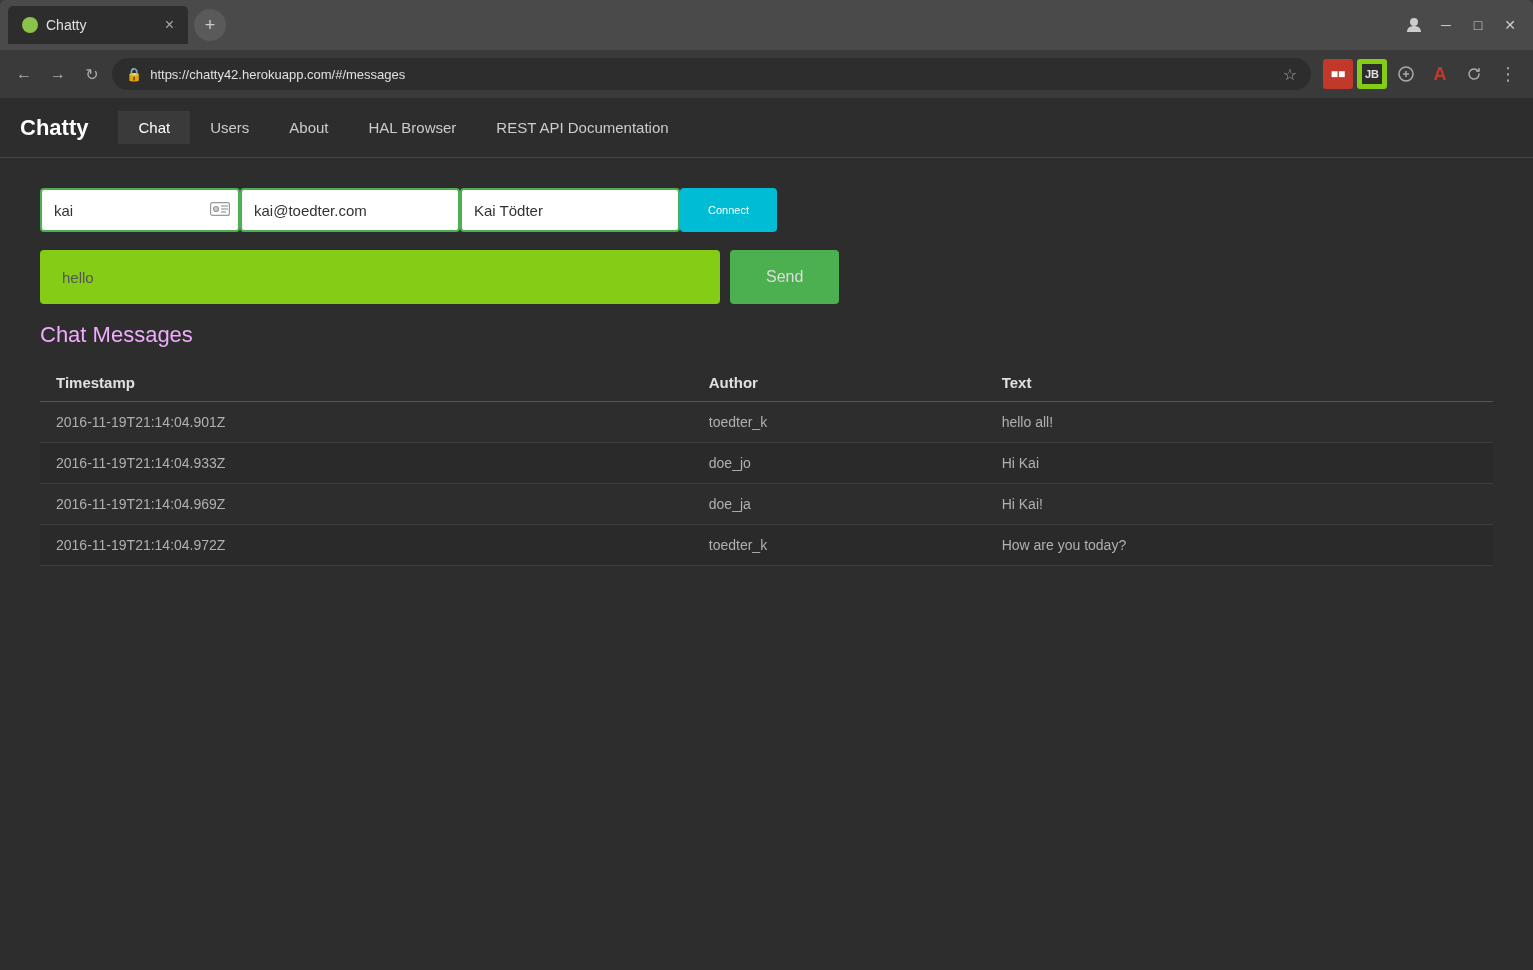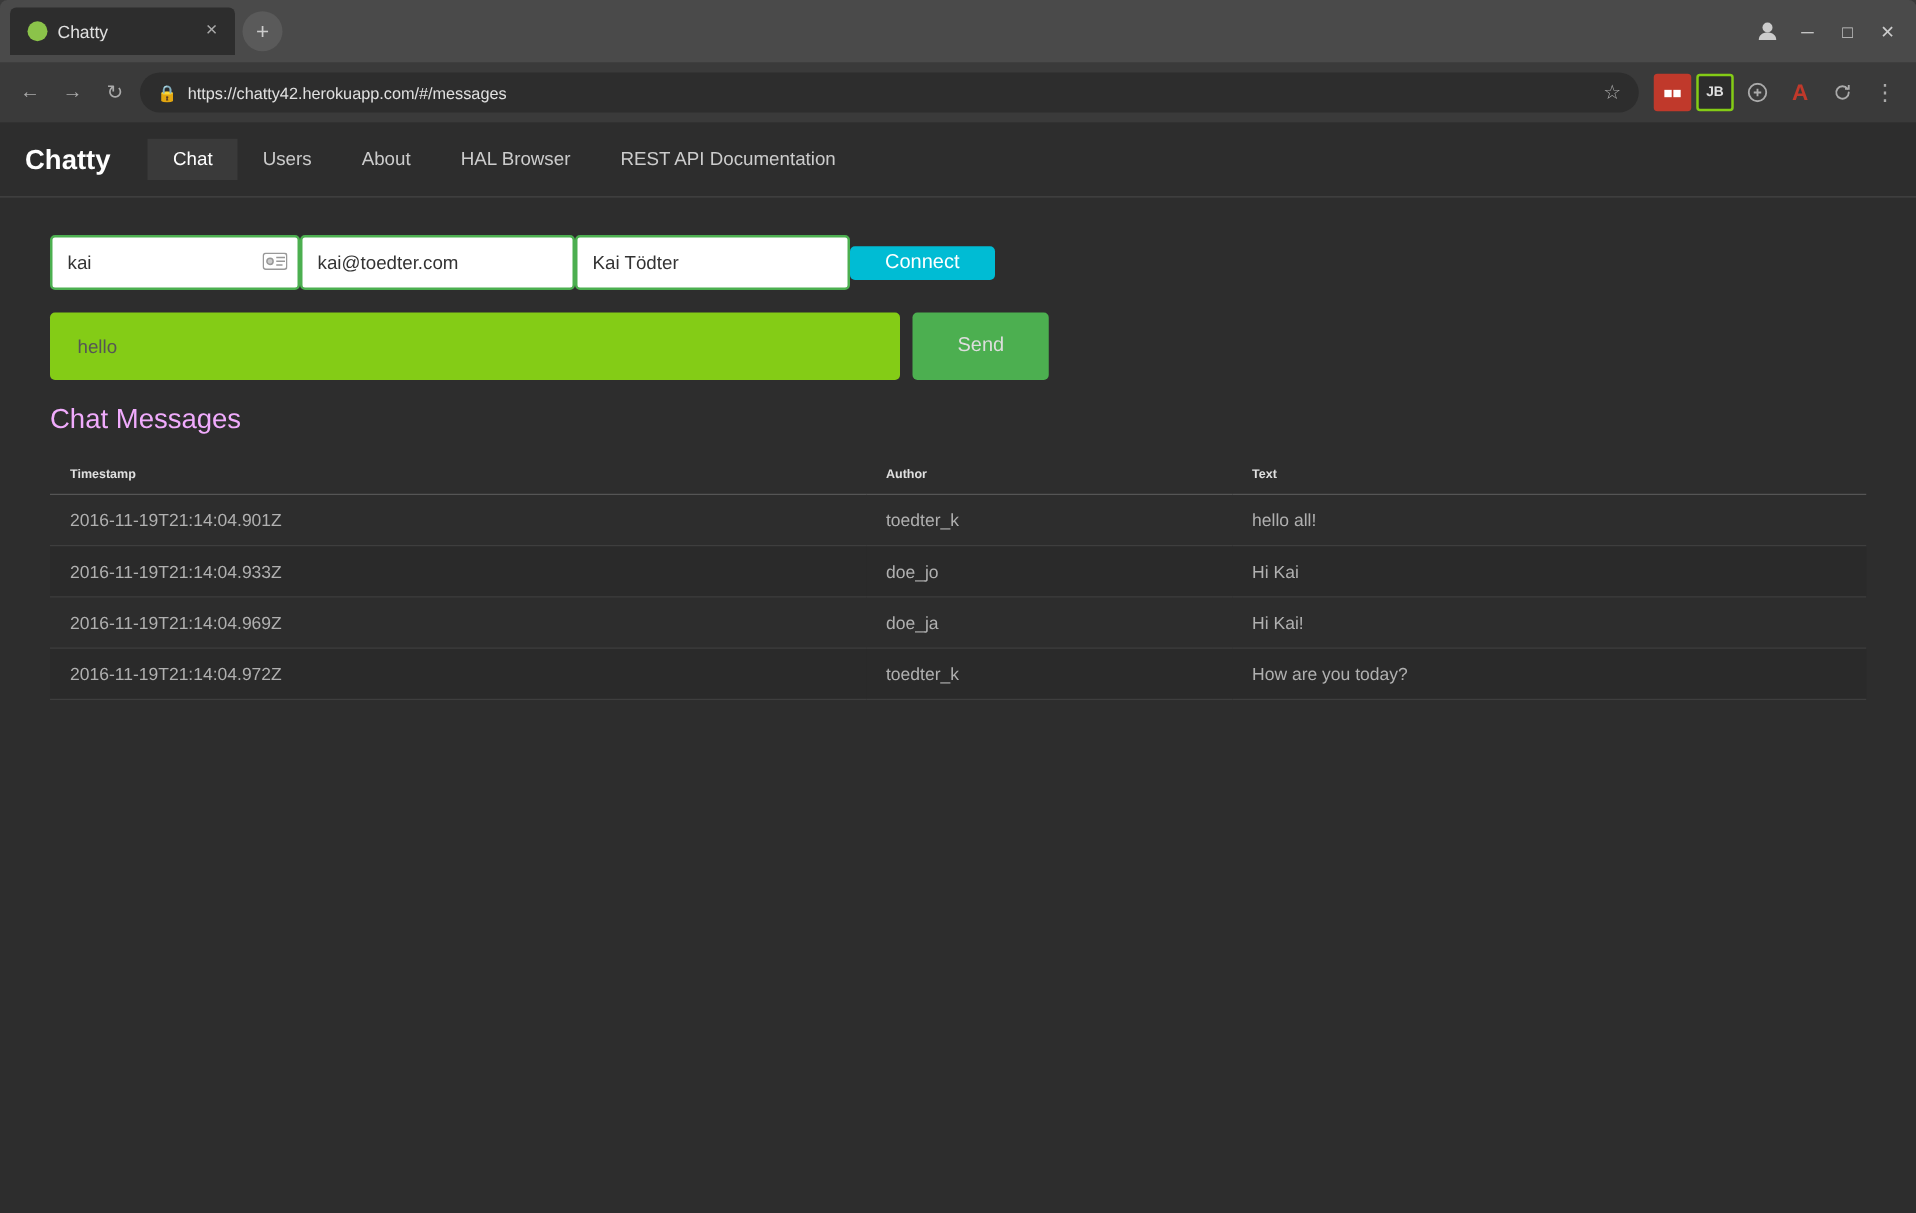--- a/index.html
+++ b/index.html
@@ -157,21 +157,21 @@
       background: #c0392b;
       color: white;
       font-size: 12px;
       font-weight: bold;
     }
     .toolbar-icon.jb-bg {
       background: #2d2d2d;
       color: #e0e0e0;
       font-size: 11px;
       font-weight: bold;
-      border: 2px solid #84cc16;
+      border: 5px solid #84cc16;
     }
     .toolbar-icon.red-text {
       color: #c0392b;
       font-size: 18px;
       font-weight: bold;
     }
     .menu-btn {
       color: #aaa;
       font-size: 18px;
       cursor: pointer;
@@ -242,26 +242,26 @@
     }
     .form-input.username { width: 200px; }
     .form-input.email { width: 220px; }
     .form-input.fullname { width: 220px; }
     .form-input.username {
       display: flex;
       align-items: center;
       gap: 8px;
     }
     .connect-btn {
-      height: 27px;
+      height: 44px;
       background: #00bcd4;
       border: none;
       border-radius: 4px;
       color: #ffffff;
-      font-size: 16px;
+      font-size: 11px;
       padding: 0 28px;
       cursor: pointer;
     }
 
     
     .message-form {
       display: flex;
       gap: 10px;
       margin-bottom: 18px;
       align-items: center;
@@ -313,21 +313,21 @@
       border-collapse: collapse;
       color: #cccccc;
       font-size: 14px;
     }
     .messages-table th {
       text-align: left;
       padding: 10px 16px;
       border-bottom: 1px solid #555;
       color: #e0e0e0;
       font-weight: bold;
-      font-size: 10px;
+      font-size: 15px;
     }
     .messages-table td {
       padding: 12px 16px;
       border-bottom: 1px solid #3e3e3e;
       color: #b0b0b0;
     }
     .messages-table tr:nth-child(even) td {
       background: #2a2a2a;
     }
   </style>

